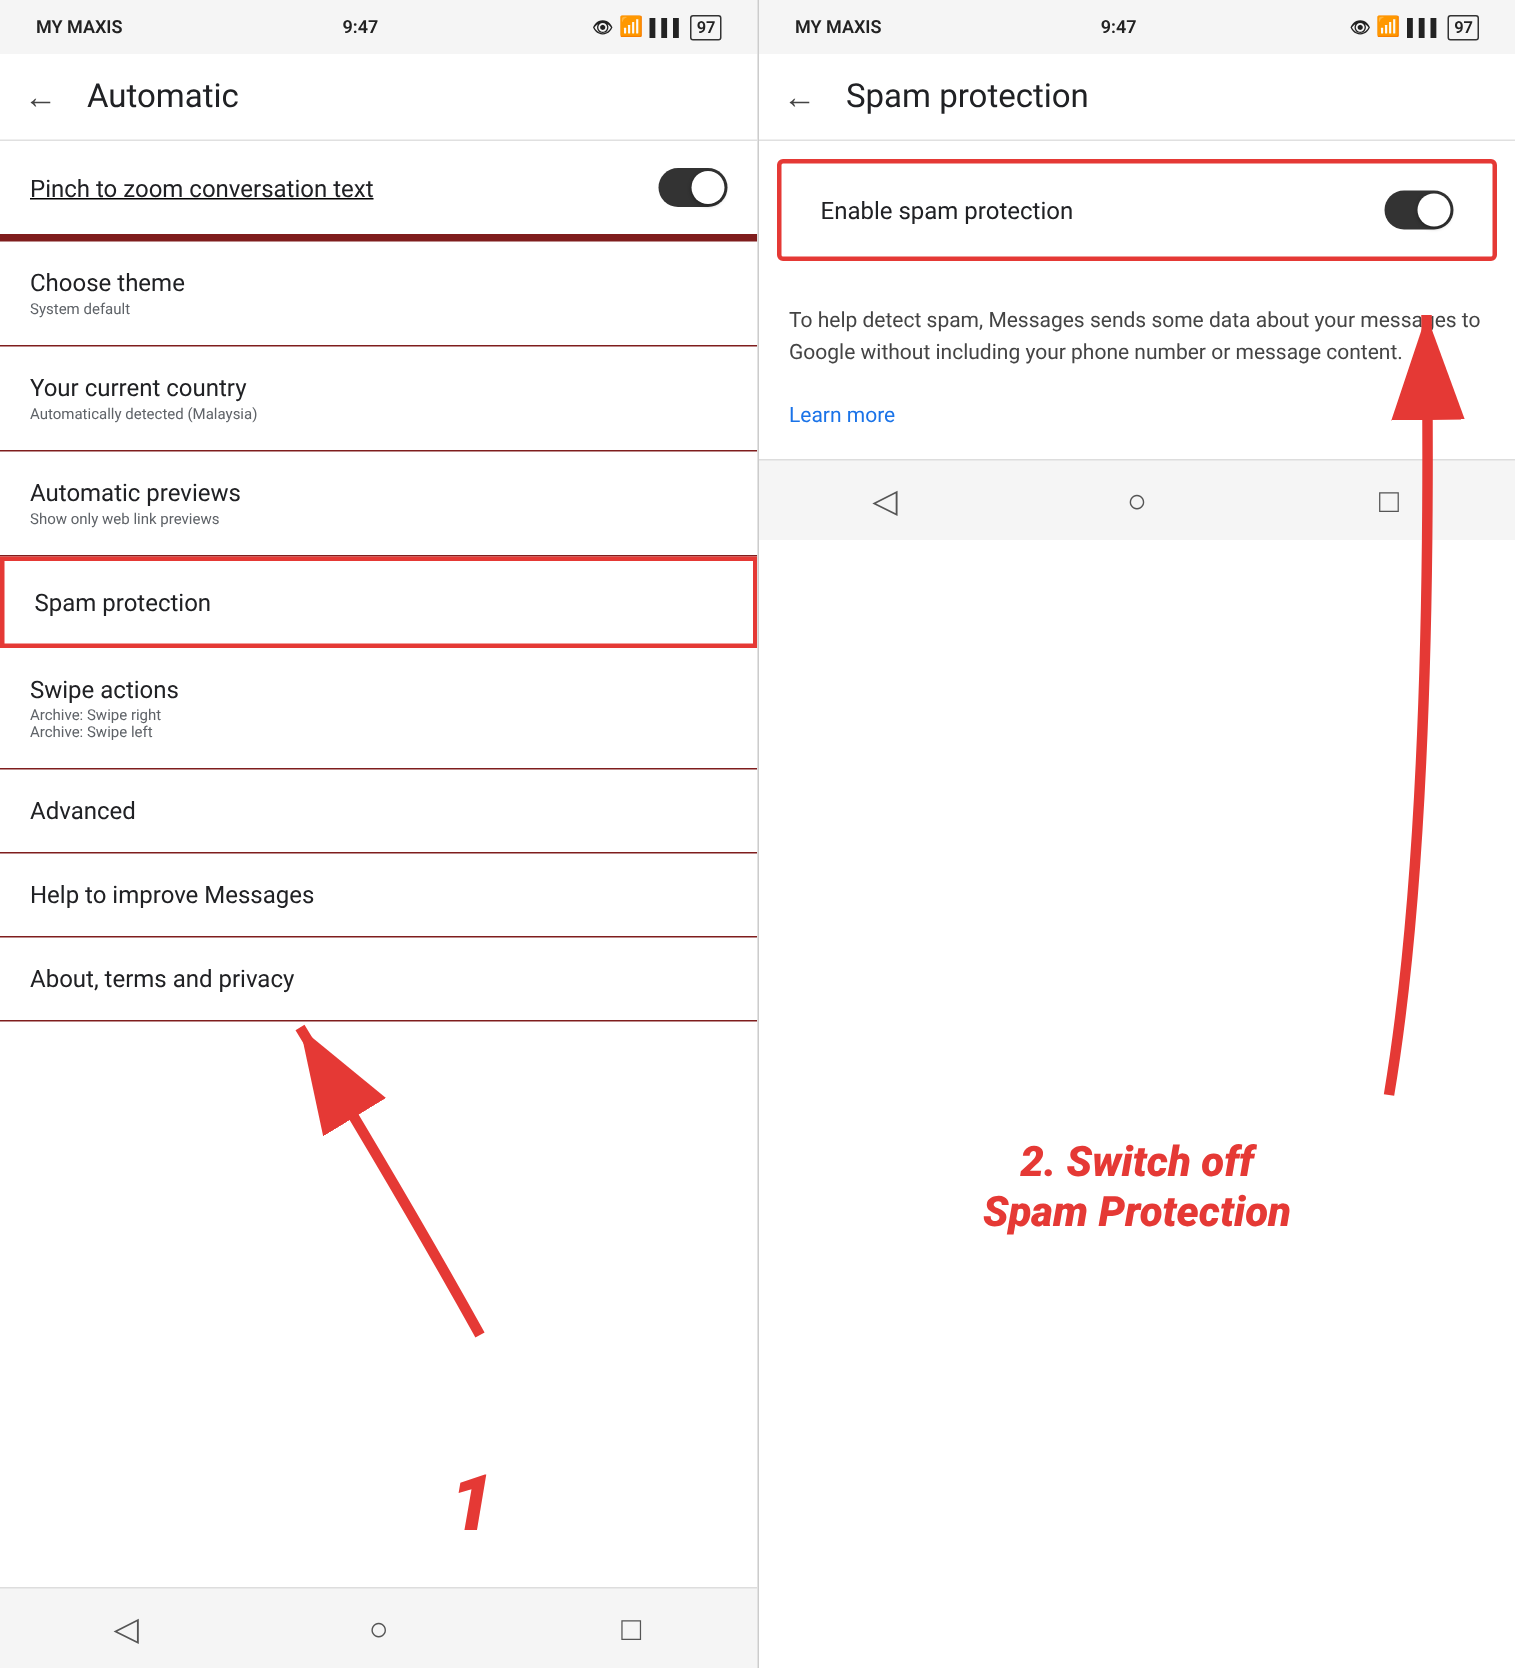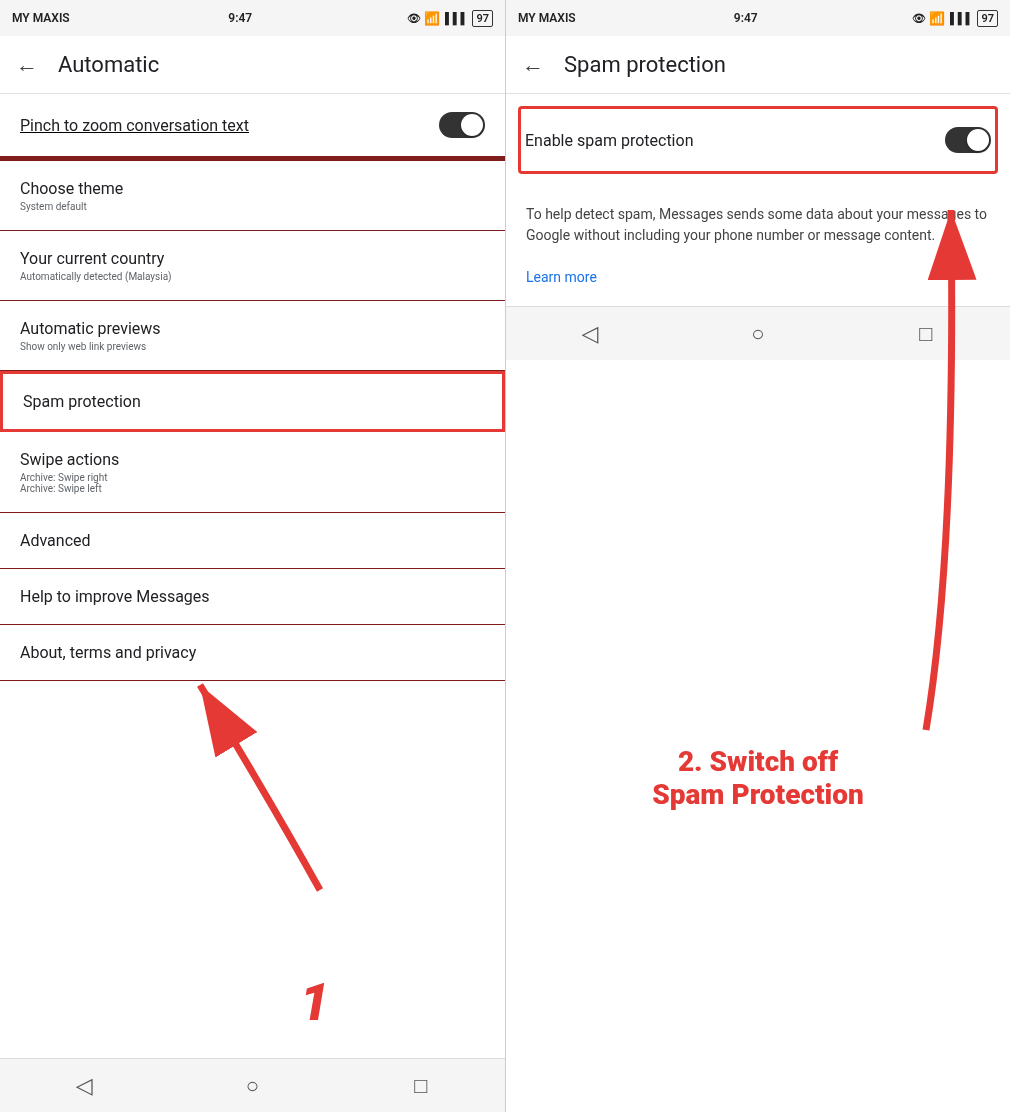--- a/index.html
+++ b/index.html
@@ -24,21 +24,21 @@
       position: relative;
     }
 
     
     .status-bar {
       height: 36px;
       background: #f5f5f5;
       display: flex;
       align-items: center;
       justify-content: space-between;
-      padding: 0 12px;
+      padding: 0 24px;
       font-size: 12px;
       font-weight: 600;
       color: #222;
       flex-shrink: 0;
     }
     .status-bar-right {
       display: flex;
       align-items: center;
       gap: 4px;
       font-size: 11px;
@@ -185,21 +185,21 @@
     .enable-spam-box {
       border: 3px solid #e53935;
       margin: 12px;
       border-radius: 4px;
       background: #fff;
     }
     .enable-spam-inner {
       display: flex;
       align-items: center;
       justify-content: space-between;
-      padding: 18px 4px;
+      padding: 18px 26px;
     }
   </style>
 </head>
 <body>
 
 <div class="phone-panel">
 
   <div class="status-bar">
     <span>MY MAXIS</span>
     <span style="margin-left:4px;">9:47</span>
@@ -312,21 +312,21 @@
       </div>
     </div>
   </div>
 
   <div class="spam-description">
     <span>To help detect spam, Messages sends some data about your messages to Google without including your phone number or message content.</span>
     <br><br>
     <a class="learn-more">Learn more</a>
   </div>
 
-  <div style="position:absolute; bottom:300px; left:50%; transform:translateX(-50%); z-index:10; pointer-events:none; text-align:center; width:340px;">
+  <div style="position:absolute; bottom:287px; left:50%; transform:translateX(-50%); z-index:10; pointer-events:none; text-align:center; width:340px;font-style:italic;">
     <div class="instruction-text" style="position:relative;">
       <div>2. Switch off</div>
       <div>Spam Protection</div>
     </div>
   </div>
 
   <svg class="arrow-svg" style="position:absolute; left:0; top:0; width:505px; height:1112px; z-index:9; pointer-events:none;">
     <defs>
       <marker id="arrowhead-right" markerWidth="10" markerHeight="7" refX="10" refY="3.5" orient="auto">
         <polygon points="0 0, 10 3.5, 0 7" fill="#e53935"></polygon>

